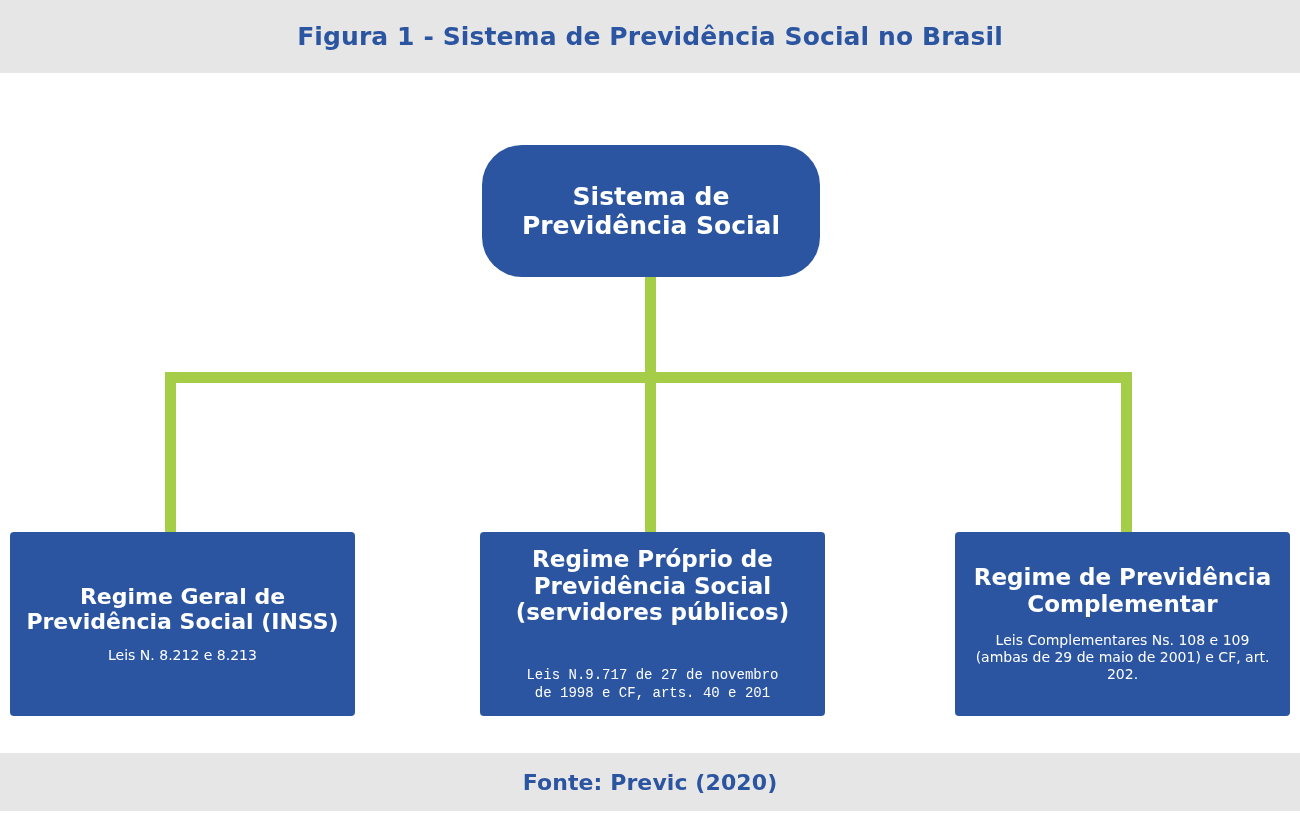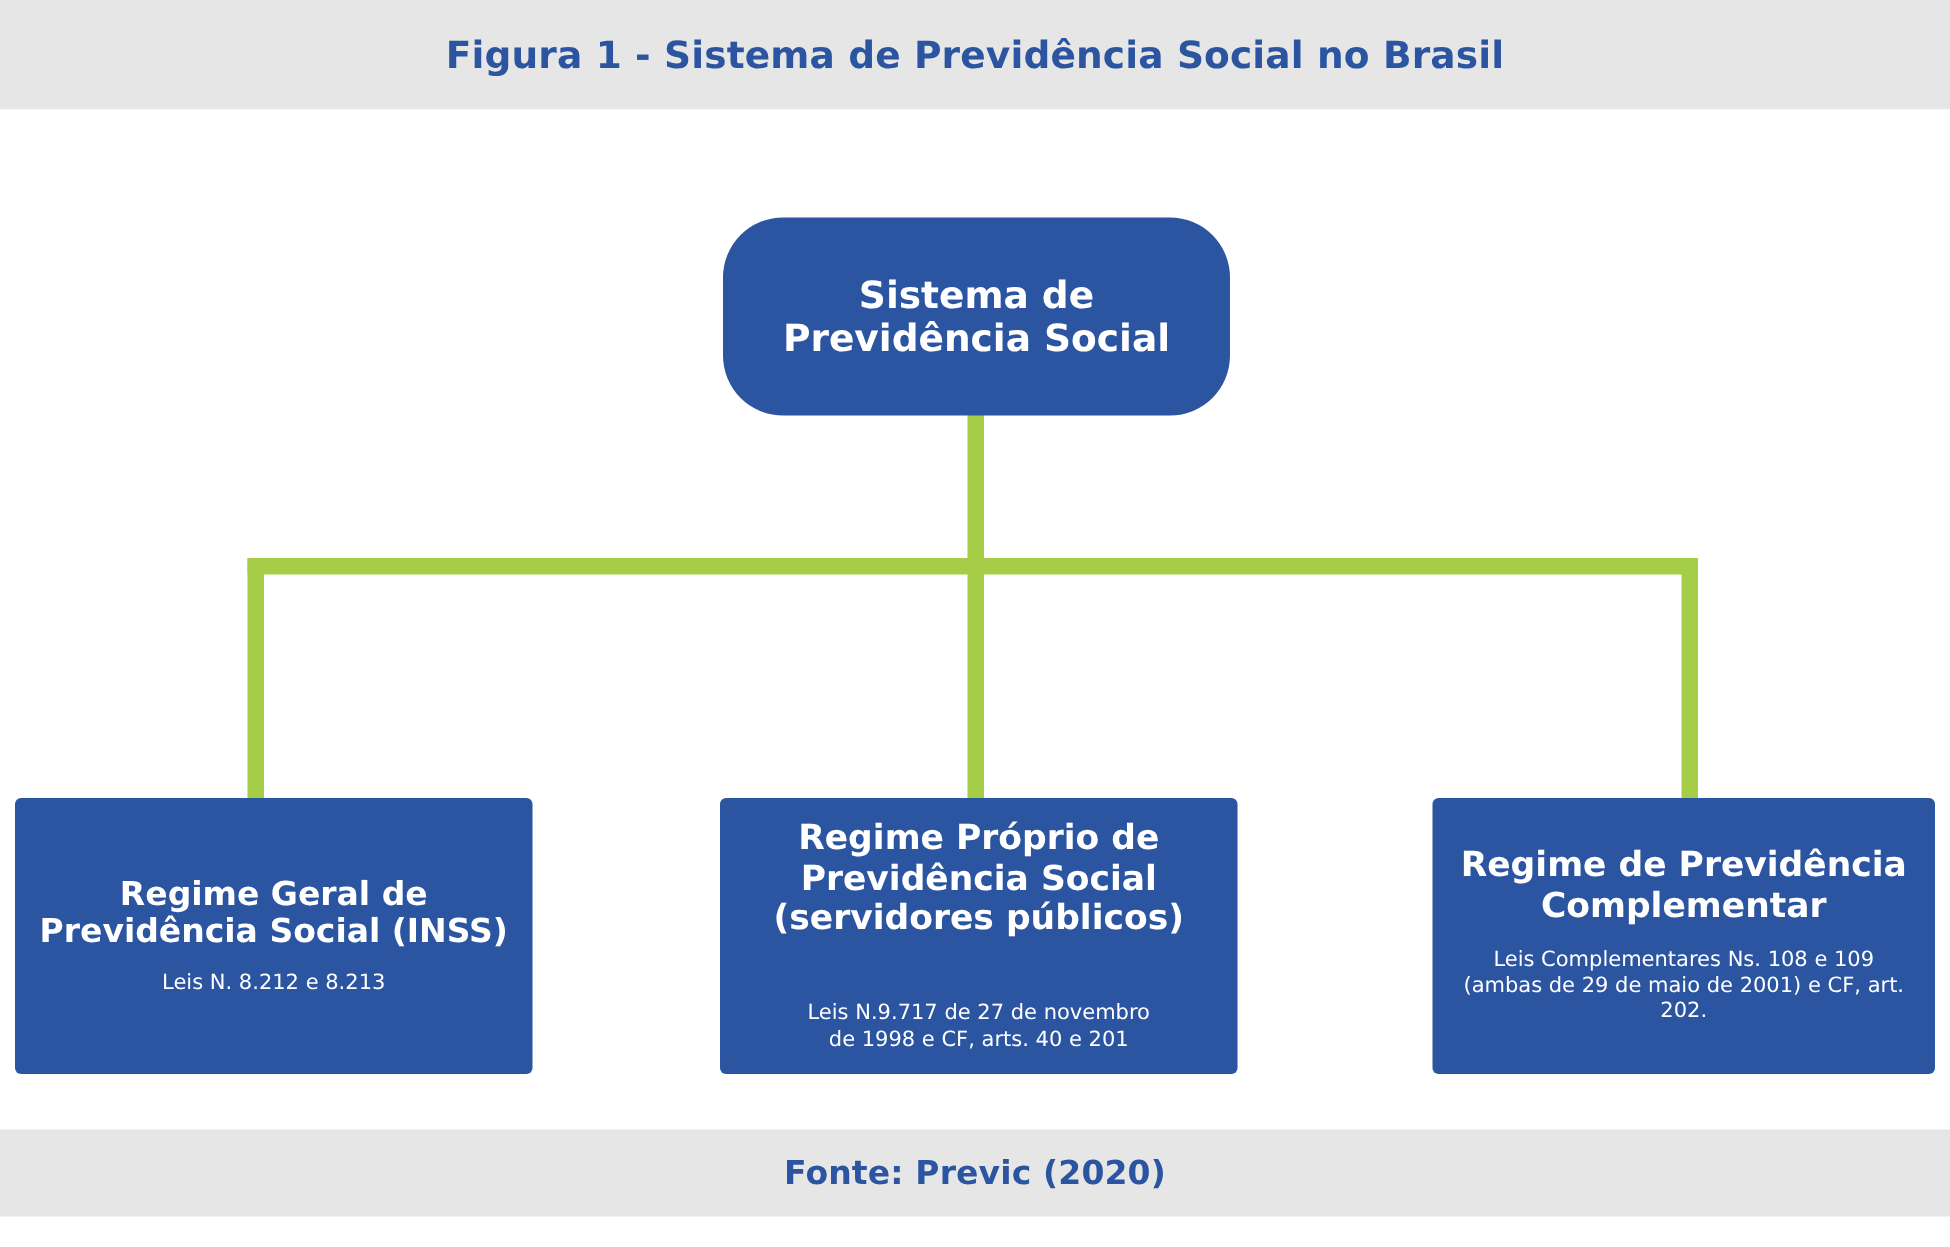--- a/index.html
+++ b/index.html
@@ -149,20 +149,21 @@
     top: 459px;
     width: 345px;
     height: 184px;
     gap: 13px;
   }
   #node-rpps .node-title {
     font-size: 23px;
   }
   #node-rpps .node-sub {
     margin-top: 28px;
+    font-family: Liberation Mono, monospace;
   }
 
   #node-rpc {
     left: 955px;
     top: 459px;
     width: 335px;
     height: 184px;
   }
   #node-rpc .node-title {
     font-size: 23px;

